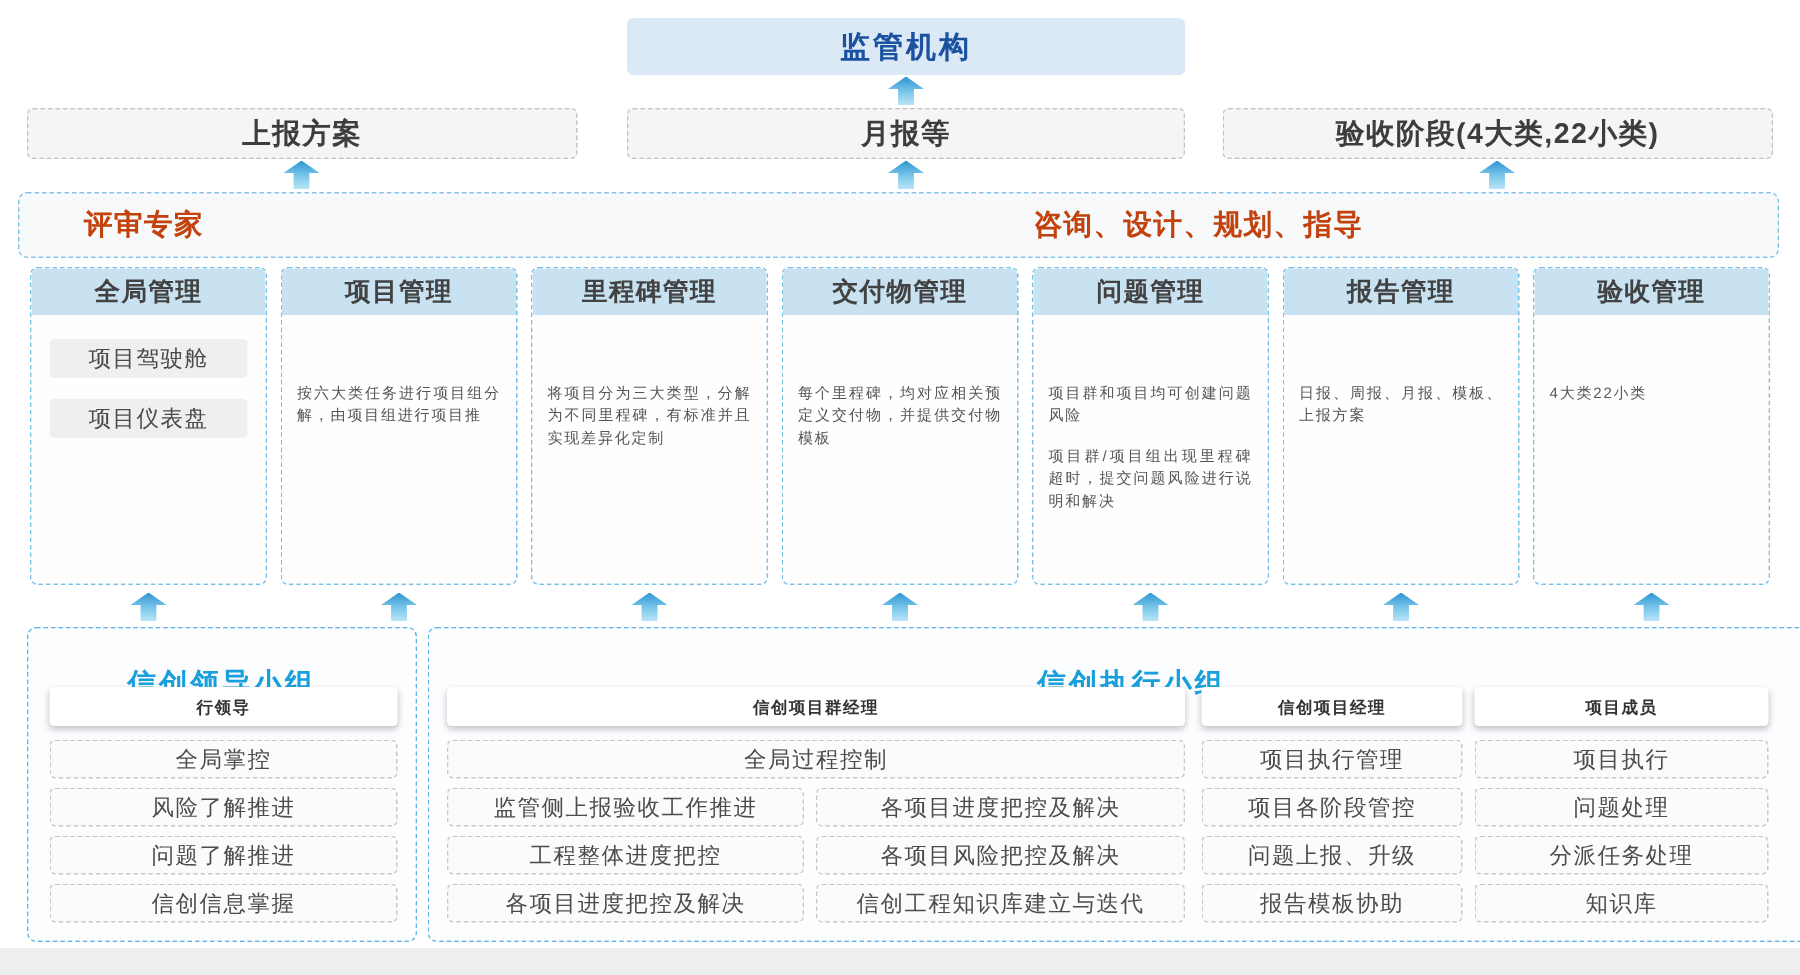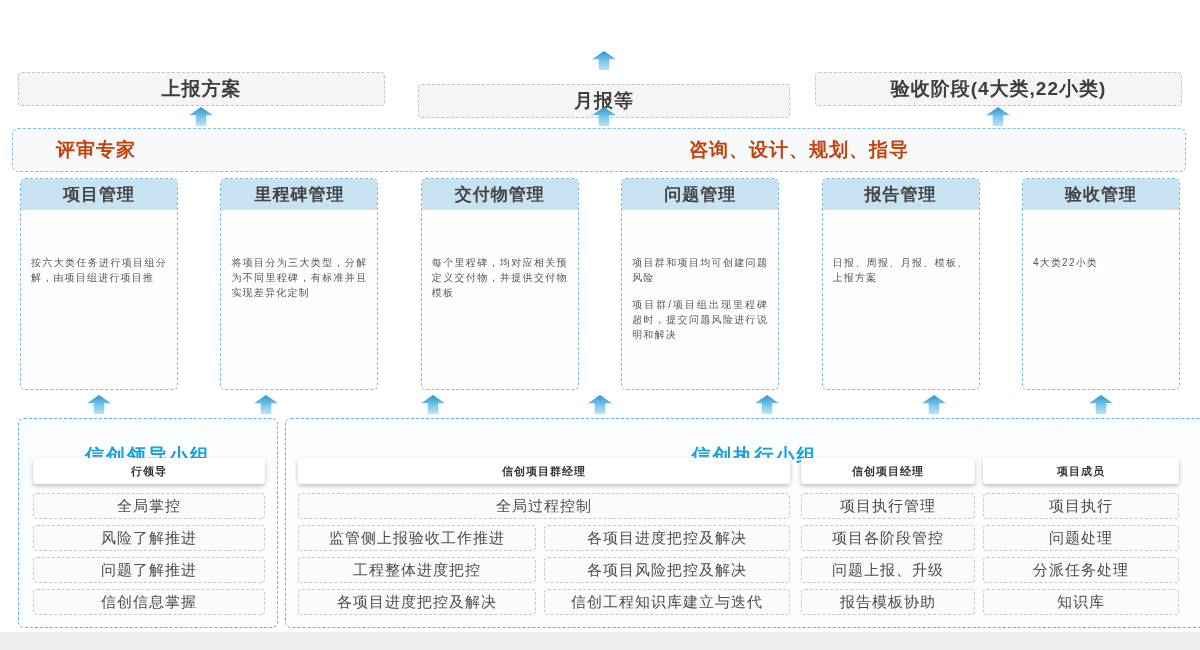--- a/index.html
+++ b/index.html
@@ -8,21 +8,21 @@
   .card { position:absolute; left:0; top:0; width:1200px; height:632px; background:#ffffff; }
 
   .flex-c { display:flex; align-items:center; justify-content:center; }
 
   .box-top { position:absolute; left:418px; top:12px; width:372px; height:38px;
     background:#dbe8f5; border-radius:4px; color:#1a52a0; font-size:20px; font-weight:bold;
     letter-spacing:2px; }
   .dash-gray { position:absolute; height:34px; background:#f5f5f6; border:1px dashed #c4c4c4;
     border-radius:4px; color:#3d3d3d; font-size:19px; font-weight:bold; letter-spacing:1px; }
   .r2-1 { left:18px;  top:72px; width:367px; }
-  .r2-2 { left:418px; top:84px; width:372px; }
+  .r2-2 { left:418px; top:72px; width:372px; }
   .r2-3 { left:815px; top:72px; width:367px; }
 
   .arrow { position:absolute; width:24px; height:19px;
     background:linear-gradient(180deg,#2d95d1 0%,#7cc7ea 55%,#b9e4f6 100%);
     clip-path:polygon(50% 0,100% 44%,72% 44%,72% 100%,28% 100%,28% 44%,0 44%); }
 
   .strip { position:absolute; left:12px; top:128px; width:1174px; height:44px;
     background:#f7f9fb; border:1px dashed #7ec1e8; border-radius:6px; }
   .strip-label { position:absolute; top:0; height:42px; display:flex; align-items:center;
     color:#c2410c; font-size:19px; font-weight:bold; letter-spacing:1px; }
@@ -55,20 +55,23 @@
   .ditem { position:absolute; height:26px; background:#fafbfb; border:1px dashed #c6c8ca;
     border-radius:4px; color:#4c4c4c; font-size:15px; letter-spacing:1px;
     display:flex; align-items:center; justify-content:center; }
 </style>
 </head>
 <body>
 
 <div class="page">
   <div class="card">
 
+    <div class="box-top flex-c">
+      <span>监管机构</span>
+    </div>
 
     <div class="arrow" style="left:592px; top:51px;"></div>
 
     <div class="dash-gray r2-1 flex-c">
       <span>上报方案</span>
     </div>
     <div class="dash-gray r2-2 flex-c">
       <span>月报等</span>
     </div>
     <div class="dash-gray r2-3 flex-c">
@@ -78,20 +81,25 @@
     <div class="arrow" style="left:189px; top:107px;"></div>
     <div class="arrow" style="left:592px; top:107px;"></div>
     <div class="arrow" style="left:986px; top:107px;"></div>
 
     <div class="strip">
       <div class="strip-label strip-left">评审专家</div>
       <div class="strip-label strip-right">咨询、设计、规划、指导</div>
     </div>
 
     <div class="cols">
+      <div class="col">
+        <div class="col-h">全局管理</div>
+        <div class="gray-chip">项目驾驶舱</div>
+        <div class="gray-chip">项目仪表盘</div>
+      </div>
       <div class="col">
         <div class="col-h">项目管理</div>
         <div class="col-body">
             <p>按六大类任务进行项目组分解，由项目组进行项目推</p>
           </div>
       </div>
       <div class="col">
         <div class="col-h">里程碑管理</div>
         <div class="col-body">
             <p>将项目分为三大类型，分解为不同里程碑，有标准并且实现差异化定制</p>

